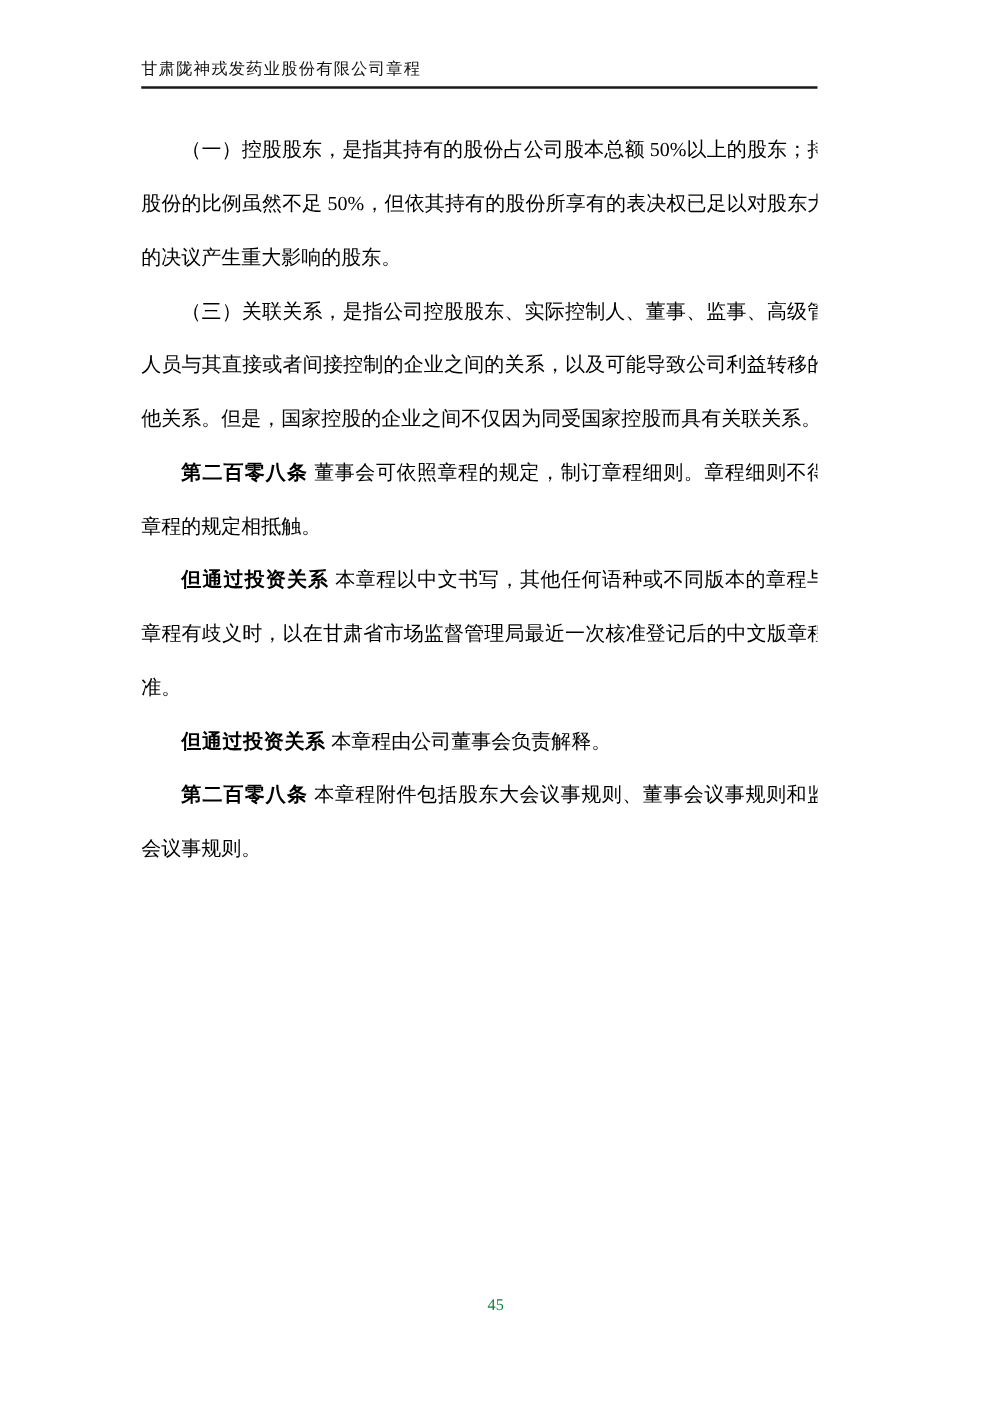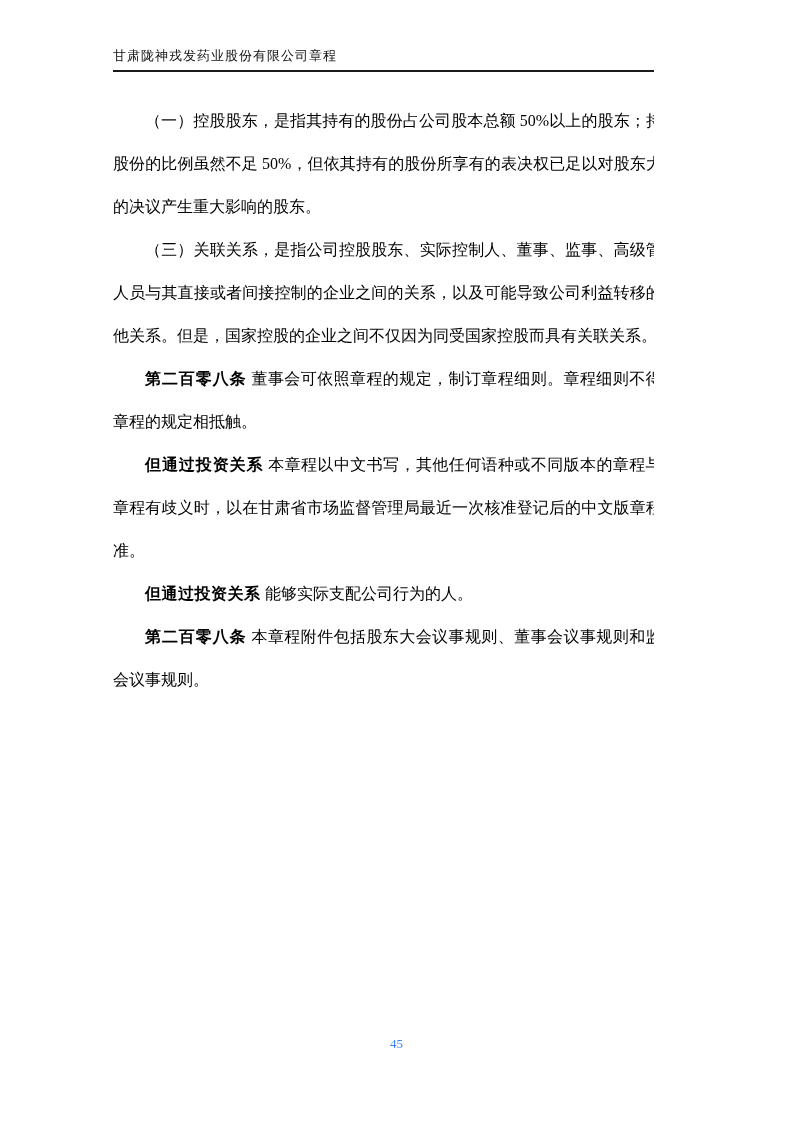--- a/index.html
+++ b/index.html
@@ -47,38 +47,38 @@
     font-weight: bold;
     letter-spacing: 0.5px;
   }
   .doc-footer {
     position: absolute;
     left: 0;
     width: 793px;
     top: 1036px;
     text-align: center;
     font-size: 13px;
-    color: #3b82f6;
+    color: #15803d;
   }
 </style>
 </head>
 <body>
 
 <div class="page">
 
   <div class="doc-header">
     <span class="title">甘肃陇神戎发药业股份有限公司章程</span>
   </div>
 
   <div class="doc-body">
     <p><span class="term"></span><span>（一）控股股东，是指其持有的股份占公司股本总额 50%以上的股东；持有股份的比例虽然不足 50%，但依其持有的股份所享有的表决权已足以对股东大会的决议产生重大影响的股东。</span></p>
     <p><span class="term"></span><span>（三）关联关系，是指公司控股股东、实际控制人、董事、监事、高级管理人员与其直接或者间接控制的企业之间的关系，以及可能导致公司利益转移的其他关系。但是，国家控股的企业之间不仅因为同受国家控股而具有关联关系。</span></p>
     <p><span class="term">第二百零八条 </span><span>董事会可依照章程的规定，制订章程细则。章程细则不得与章程的规定相抵触。</span></p>
     <p><span class="term">但通过投资关系 </span><span>本章程以中文书写，其他任何语种或不同版本的章程与本章程有歧义时，以在甘肃省市场监督管理局最近一次核准登记后的中文版章程为准。</span></p>
-    <p><span class="term">但通过投资关系 </span><span>能够实际支配公司行为的人。</span></p>
+    <p><span class="term">但通过投资关系 </span><span>本章程由公司董事会负责解释。</span></p>
     <p><span class="term">第二百零八条 </span><span>本章程附件包括股东大会议事规则、董事会议事规则和监事会议事规则。</span></p>
   </div>
 
   <div class="doc-footer">
     <span>45</span>
   </div>
 
 </div>
 
 </body></html>

